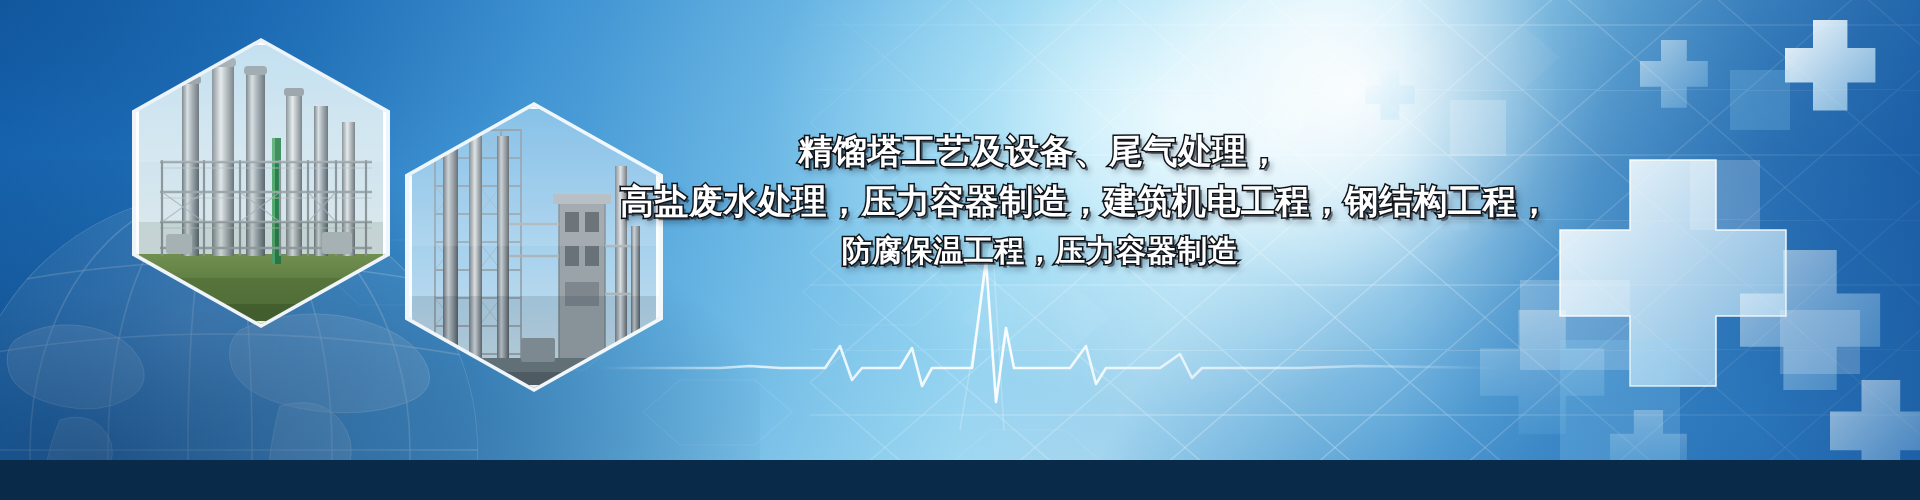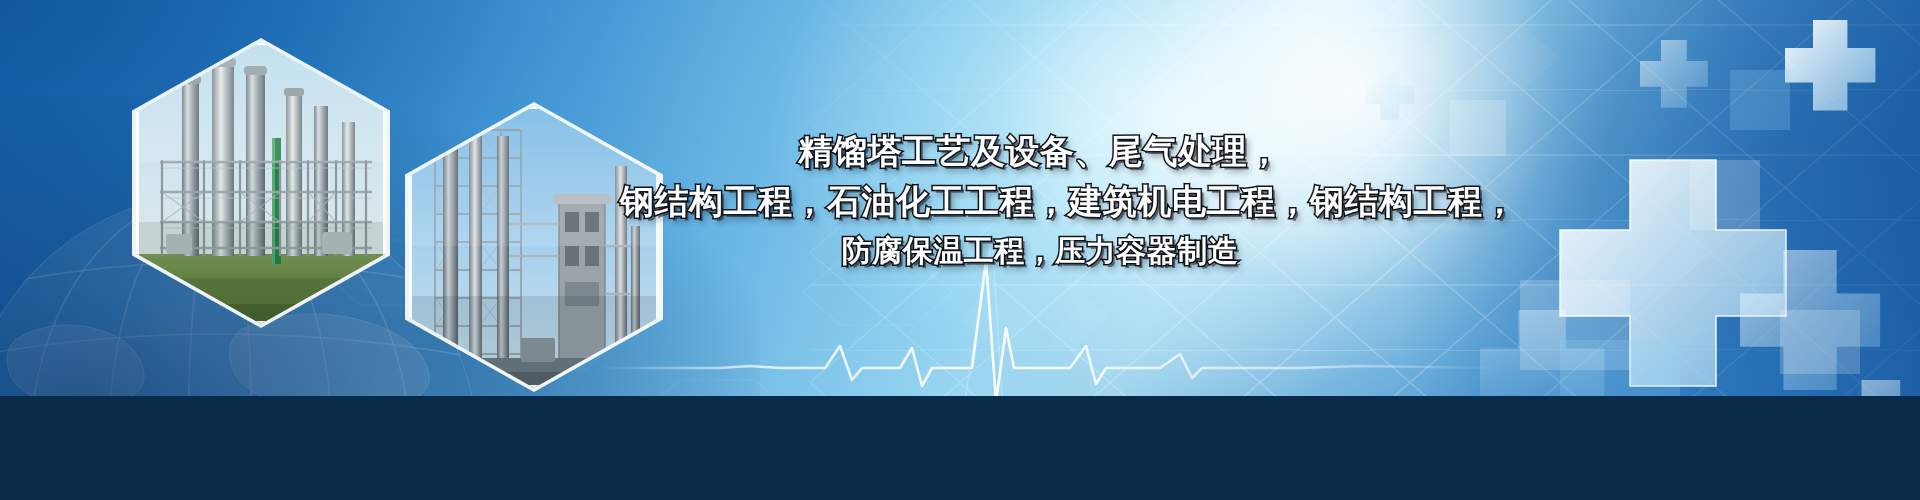--- a/index.html
+++ b/index.html
@@ -1,19 +1,19 @@
 <!DOCTYPE html>
 <html><head>
 <meta charset="utf-8">
 <style>
   * { margin:0; padding:0; box-sizing:border-box; }
   html,body{ background:#0a2a4a; }
   .banner{
     position:relative;
-    width:1920px; height:396px;
+    width:1920px; height:460px;
     overflow:hidden;
     font-family:"Liberation Sans", sans-serif;
     background:
       radial-gradient(ellipse 900px 620px at 1180px 120px, rgba(232,250,255,0.95) 0%, rgba(190,238,252,0.55) 24%, rgba(150,216,245,0.18) 46%, rgba(120,196,238,0.0) 66%),
       radial-gradient(ellipse 1100px 700px at 1750px 430px, rgba(64,150,215,0.55) 0%, rgba(40,110,180,0.35) 40%, rgba(24,80,150,0.0) 72%),
       linear-gradient(118deg, #1565b5 0%, #2277c3 13%, #3f93d2 26%, #64b2e2 40%, #8fcfee 52%, #b9e5f7 62%, #7cc3e8 72%, #4d9bd4 82%, #2a7ac2 91%, #1a63ae 100%);
   }
 
   
   .layer{ position:absolute; inset:0; pointer-events:none; }
@@ -448,17 +448,17 @@
       </g>
 
       <rect width="250" height="140" fill="rgba(255,255,255,0.10)"></rect>
       <rect y="190" width="250" height="92" fill="rgba(20,35,50,0.12)"></rect>
     </svg>
     <div class="ring"></div>
   </div>
 
   <div class="headline">
     <span class="hl-line" id="hl-1">精馏塔工艺及设备、尾气处理，</span>
-    <span class="hl-line" id="hl-2">钢结构工程，石油化工工程，建筑机电工程，钢结构工程，</span>
+    <span class="hl-line" id="hl-2">高盐废水处理，压力容器制造，建筑机电工程，钢结构工程，</span>
     <span class="hl-line" id="hl-3">防腐保温工程，压力容器制造</span>
   </div>
 
 </div>
 
 </body></html>

